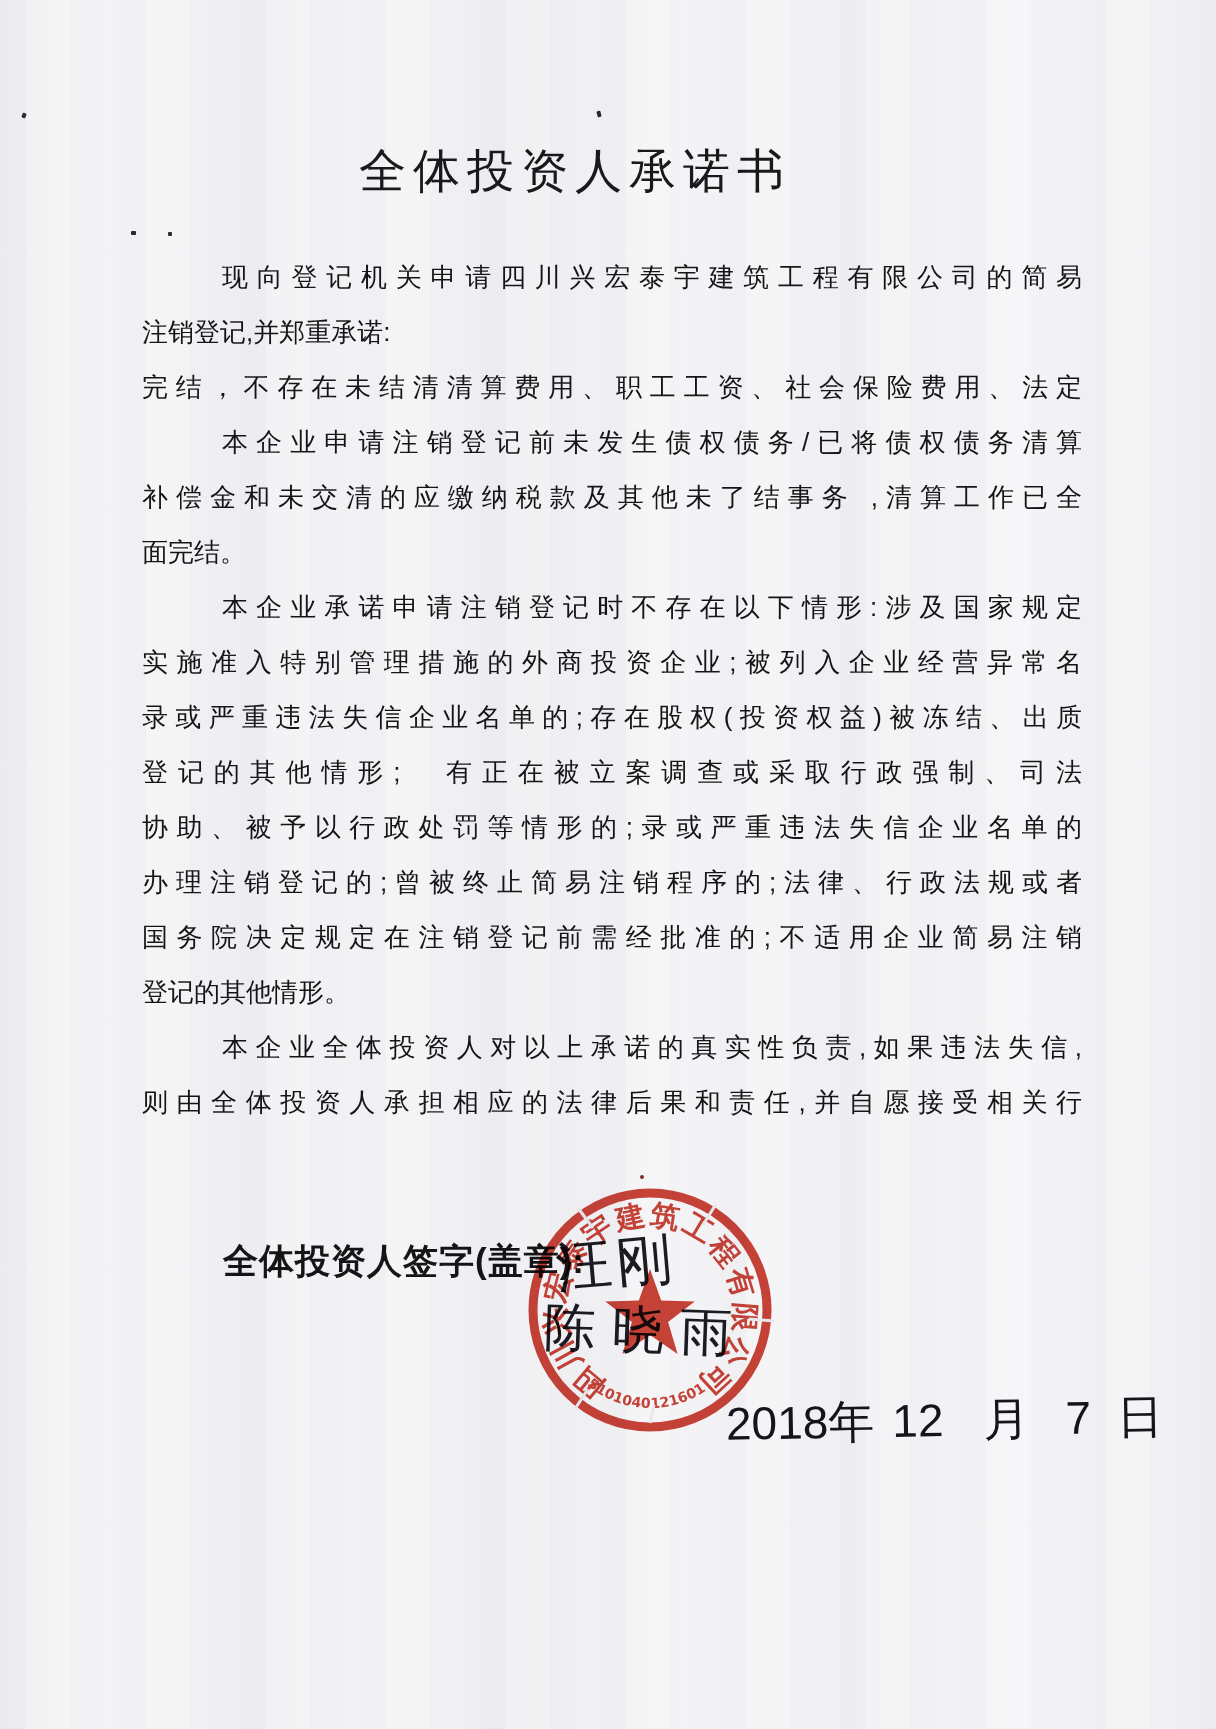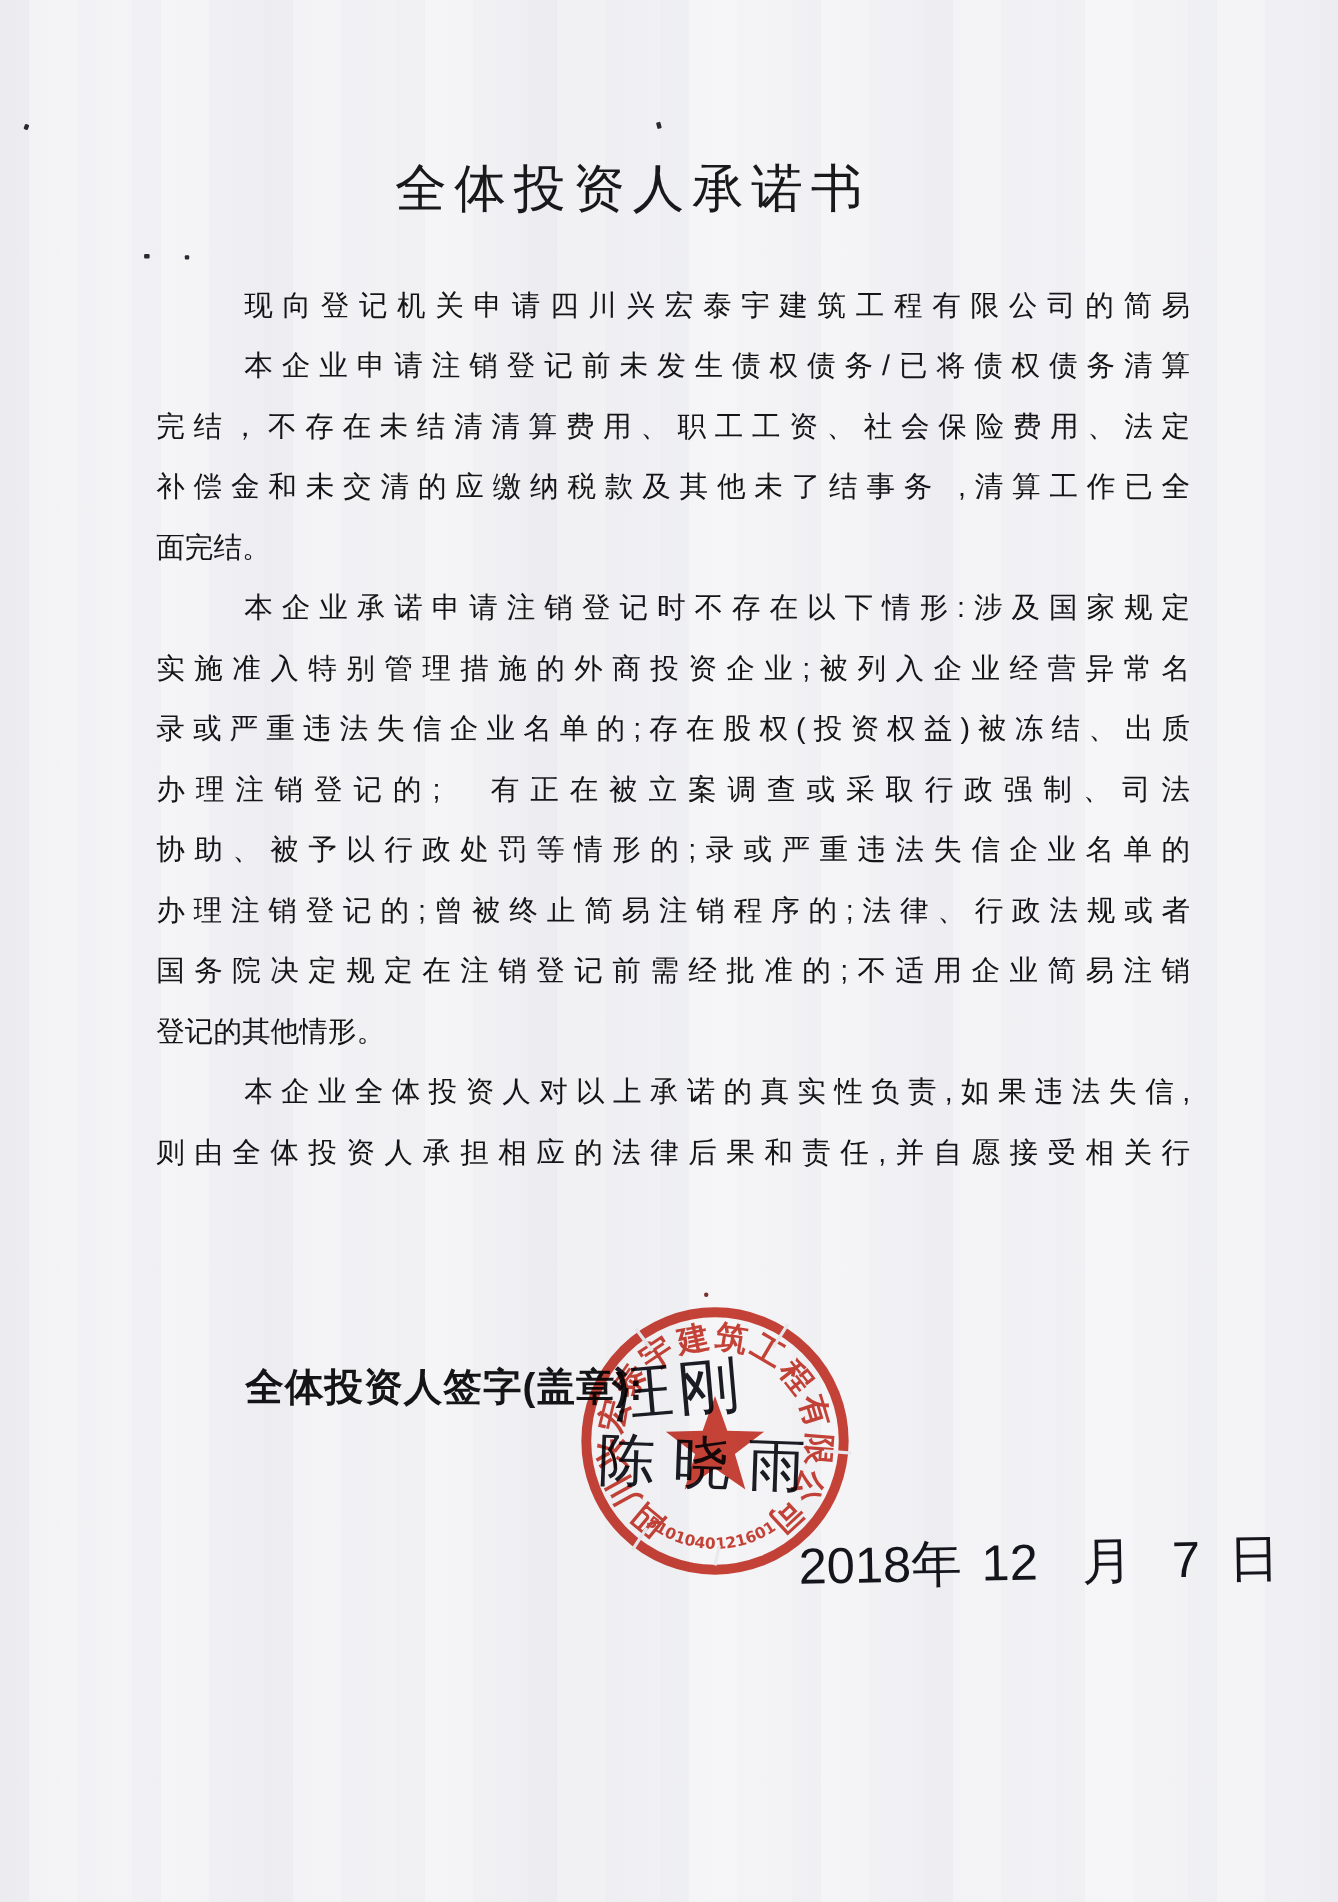--- a/index.html
+++ b/index.html
@@ -71,28 +71,29 @@
 </style>
 </head>
 <body>
 
 <div class="page">
 
   <div class="title">全体投资人承诺书</div>
 
   <div class="body-text">
     <div class="line indent fill">现向登记机关申请四川兴宏泰宇建筑工程有限公司的简易</div>
+    <div class="line">注销登记,并郑重承诺:</div>
+    <div class="line fill">完结，不存在未结清清算费用、职工工资、社会保险费用、法定</div>
     <div class="line indent fill">本企业申请注销登记前未发生债权债务/已将债权债务清算</div>
-    <div class="line fill">完结，不存在未结清清算费用、职工工资、社会保险费用、法定</div>
     <div class="line fill">补偿金和未交清的应缴纳税款及其他未了结事务 ,清算工作已全</div>
     <div class="line">面完结。</div>
     <div class="line indent fill">本企业承诺申请注销登记时不存在以下情形:涉及国家规定</div>
     <div class="line fill">实施准入特别管理措施的外商投资企业;被列入企业经营异常名</div>
     <div class="line fill">录或严重违法失信企业名单的;存在股权(投资权益)被冻结、出质</div>
-    <div class="line fill">办理注销登记的;　有正在被立案调查或采取行政强制、司法</div>
+    <div class="line fill">登记的其他情形;　有正在被立案调查或采取行政强制、司法</div>
     <div class="line fill">协助、被予以行政处罚等情形的;录或严重违法失信企业名单的</div>
     <div class="line fill">办理注销登记的;曾被终止简易注销程序的;法律、行政法规或者</div>
     <div class="line fill">国务院决定规定在注销登记前需经批准的;不适用企业简易注销</div>
     <div class="line">登记的其他情形。</div>
     <div class="line indent fill">本企业全体投资人对以上承诺的真实性负责,如果违法失信,</div>
     <div class="line fill">则由全体投资人承担相应的法律后果和责任,并自愿接受相关行</div>
   </div>
 
   <div class="sig-label">全体投资人签字(盖章):</div>
 

